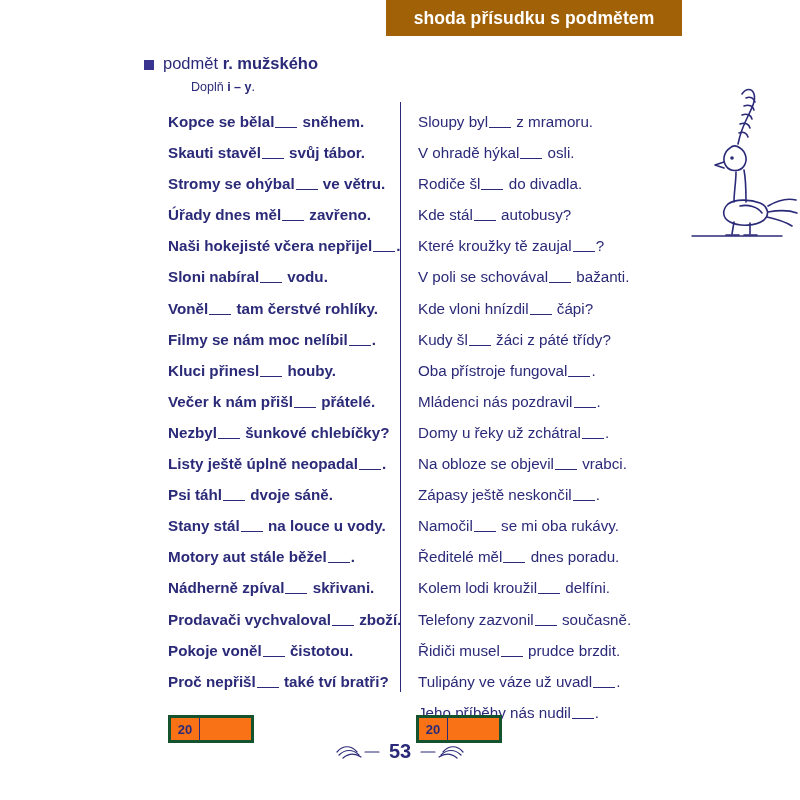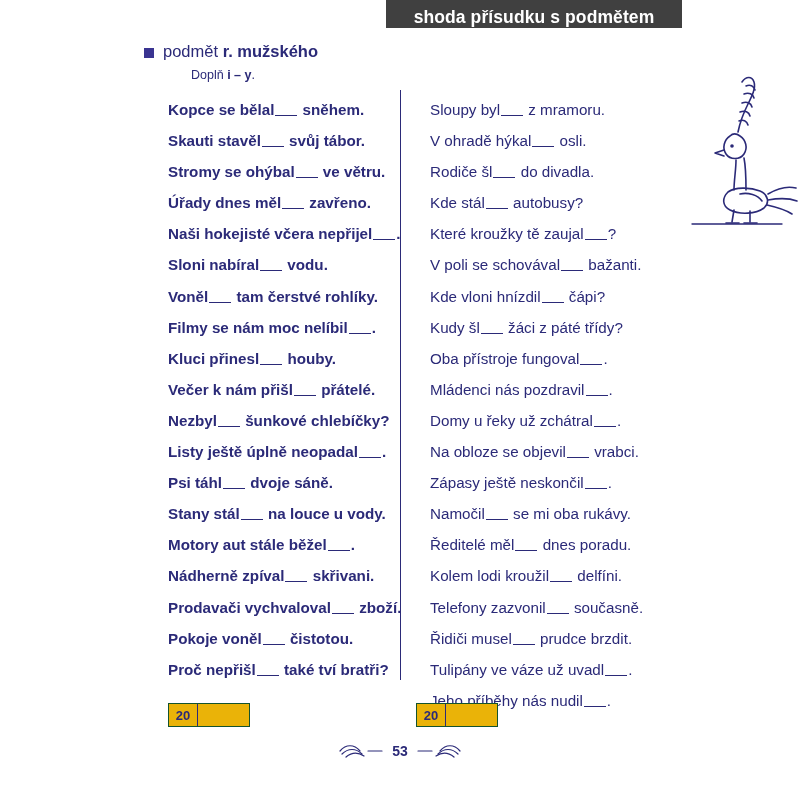--- a/index.html
+++ b/index.html
@@ -15,39 +15,39 @@
     position: relative;
     overflow: hidden;
   }
 
   
   .header-banner {
     position: absolute;
     top: 0;
     left: 386px;
     width: 296px;
-    height: 28px;
-    background: #404040;
-    display: flex;
-    align-items: flex-end;
+    height: 36px;
+    background: #a16207;
+    display: flex;
+    align-items: center;
     justify-content: center;
   }
   .header-banner .title {
     color: #ffffff;
     font-size: 17.5px;
     font-weight: bold;
     letter-spacing: 0.1px;
     white-space: nowrap;
   }
 
   
   .page {
     position: absolute;
     left: 104px;
-    top: 32px;
+    top: 44px;
     width: 592px;
     height: 700px;
   }
 
   
   .section-head {
     position: absolute;
     left: 40px;
     top: 10px;
     display: flex;
@@ -83,21 +83,21 @@
     left: 0;
     top: 62px;
     width: 592px;
     display: flex;
   }
   .col {
     width: 296px;
     box-sizing: border-box;
   }
   .col.left { padding-left: 64px; font-weight: bold; }
-  .col.right { padding-left: 30px; }
+  .col.right { padding-left: 18px; }
 
   .sentence {
     font-size: 15.2px;
     line-height: 31.1px;
     color: #2b2a78;
     white-space: nowrap;
   }
   .blank {
     display: inline-block;
     border-bottom: 1.6px solid #2b2a78;
@@ -121,24 +121,24 @@
   .score-row {
     position: absolute;
     top: 671px;
     left: 0;
     width: 592px;
   }
   .score {
     position: absolute;
     display: flex;
     align-items: stretch;
-    border: 1px solid #14532d;
+    border: 3px solid #14532d;
     height: 22px;
     width: 80px;
-    background: #eab308;
+    background: #f97316;
     text-align: right;
   }
   .score.left { left: 64px; }
   .score.right { left: 312px; }
   .score .num {
     width: 28px;
     display: flex;
     align-items: center;
     justify-content: center;
     font-size: 13px;
@@ -155,21 +155,21 @@
     position: absolute;
     left: 0;
     top: 740px;
     width: 800px;
     display: flex;
     align-items: center;
     justify-content: center;
     gap: 6px;
   }
   .footer .pgnum {
-    font-size: 14px;
+    font-size: 20px;
     font-weight: bold;
     color: #2b2a78;
     text-align: center;
   }
   .footer svg { display: block; }
 
   
   .illustration {
     position: absolute;
     left: 568px;

